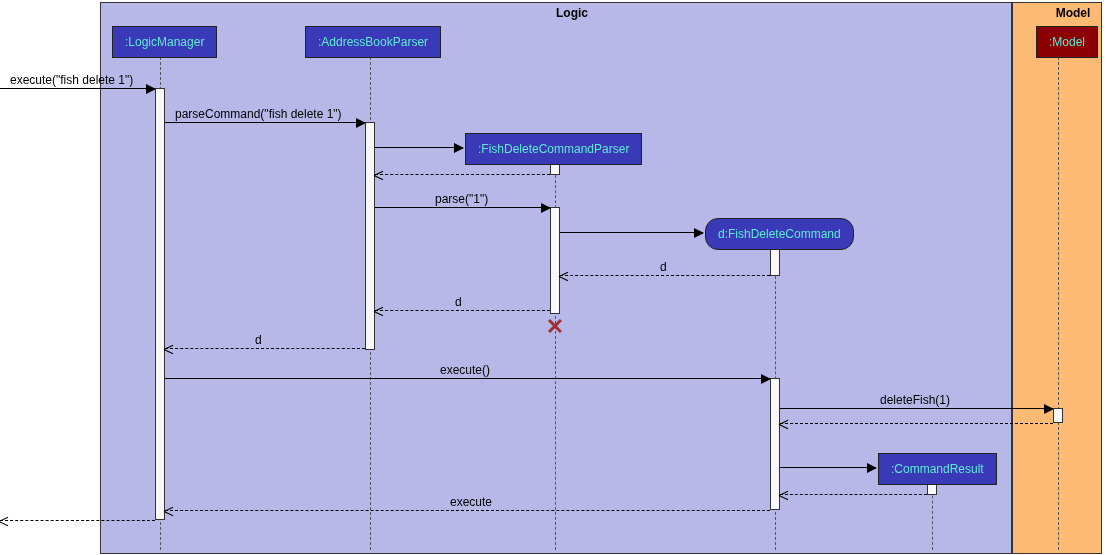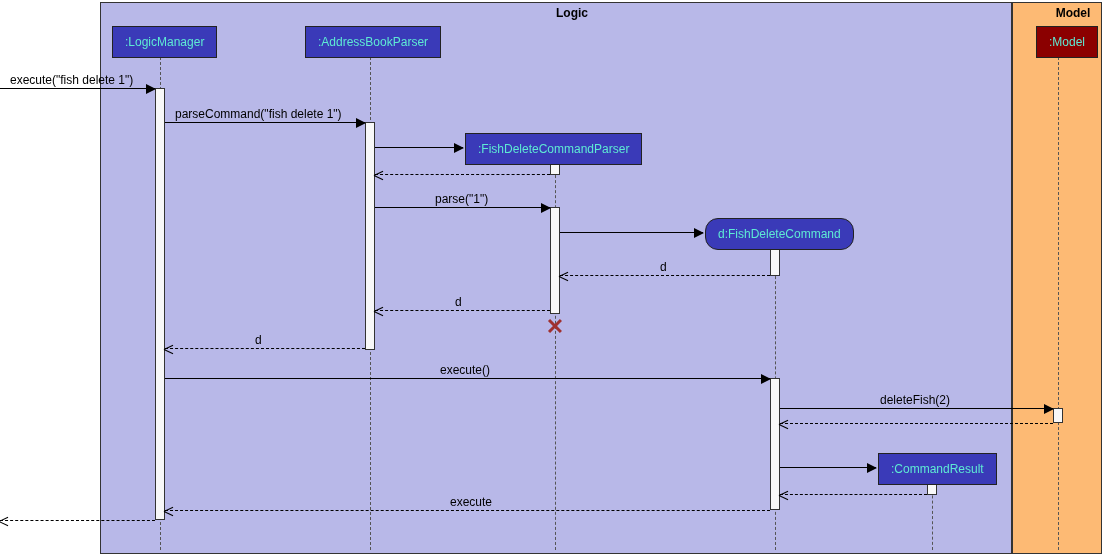--- a/index.html
+++ b/index.html
@@ -211,21 +211,21 @@
   <div class="msg-label" style="left:255px; top:333px;">d</div>
 
   <div class="arrow" style="left:165px; top:378px; width:605px;">
       <div class="head"></div>
     </div>
   <div class="msg-label" style="left:440px; top:363px;">execute()</div>
 
   <div class="arrow" style="left:780px; top:408px; width:273px;">
       <div class="head"></div>
     </div>
-  <div class="msg-label" style="left:880px; top:393px;">deleteFish(2)</div>
+  <div class="msg-label" style="left:880px; top:393px;">deleteFish(1)</div>
 
   <div class="arrow dashed left" style="left:780px; top:423px; width:273px;">
       <div class="head"></div>
     </div>
 
   <div class="arrow" style="left:780px; top:467px; width:96px;">
       <div class="head"></div>
     </div>
 
   <div class="arrow dashed left" style="left:780px; top:494px; width:147px;">

